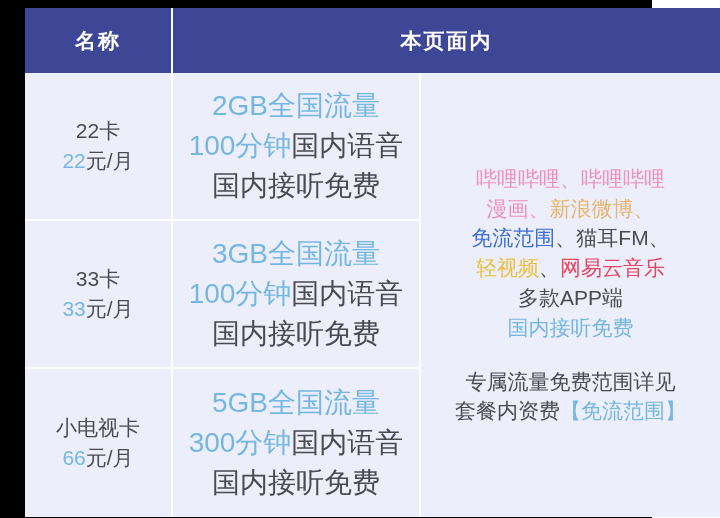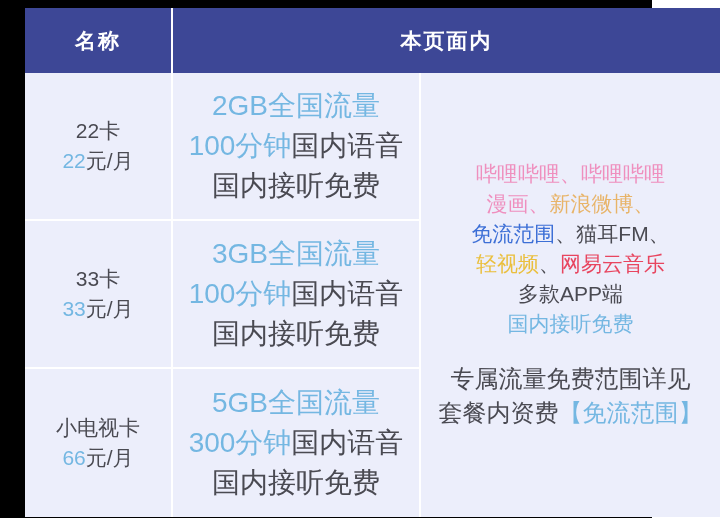--- a/index.html
+++ b/index.html
@@ -85,21 +85,21 @@
   .orange{ color: #e8b469; }
   .blue  { color: #3d6fd6; }
   .red   { color: #e8455f; }
   .dark  { color: #4a4a52; }
 
   .apps-block {
     font-size: 21px;
     line-height: 1.45;
   }
   .apps-note {
-    font-size: 24px;
+    font-size: 21px;
     color: #4a4a52;
     line-height: 1.45;
     margin-top: 24px;
   }
   .apps-note .line { white-space: nowrap; }
 </style>
 </head>
 <body>
 
 <div class="sheet">

